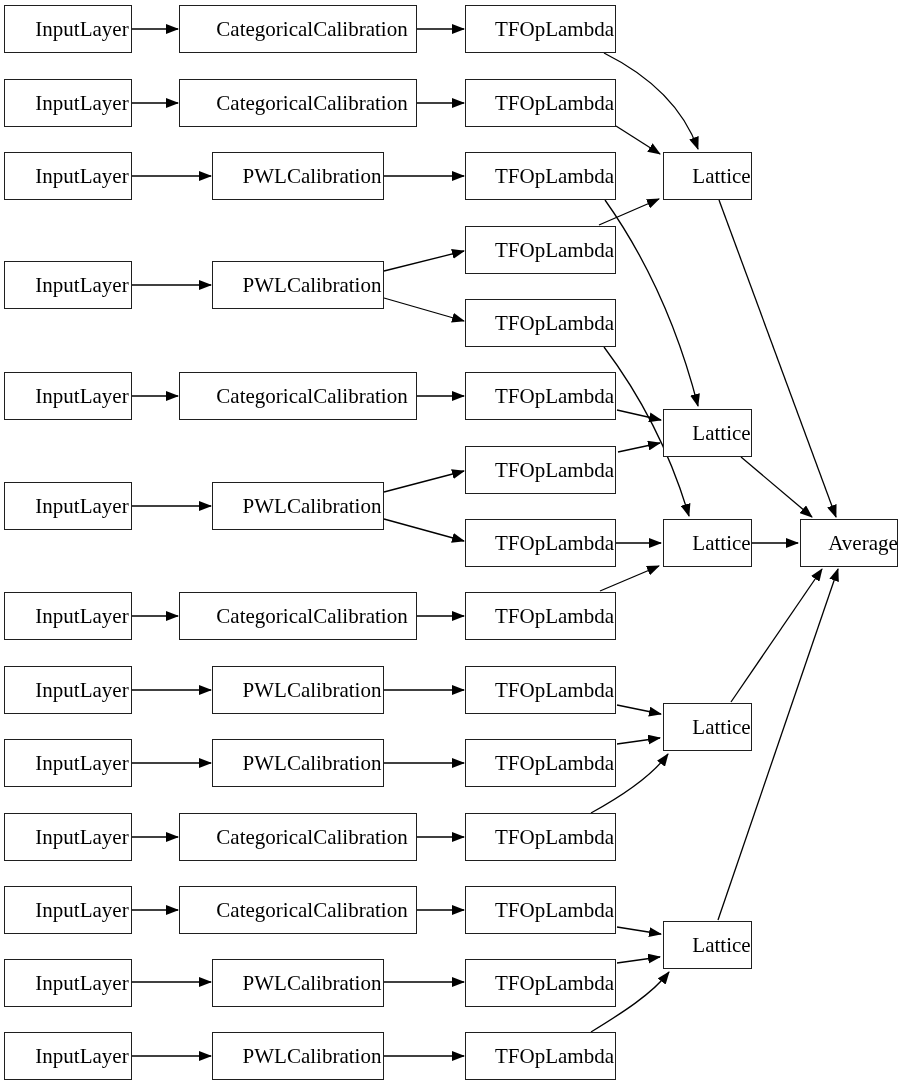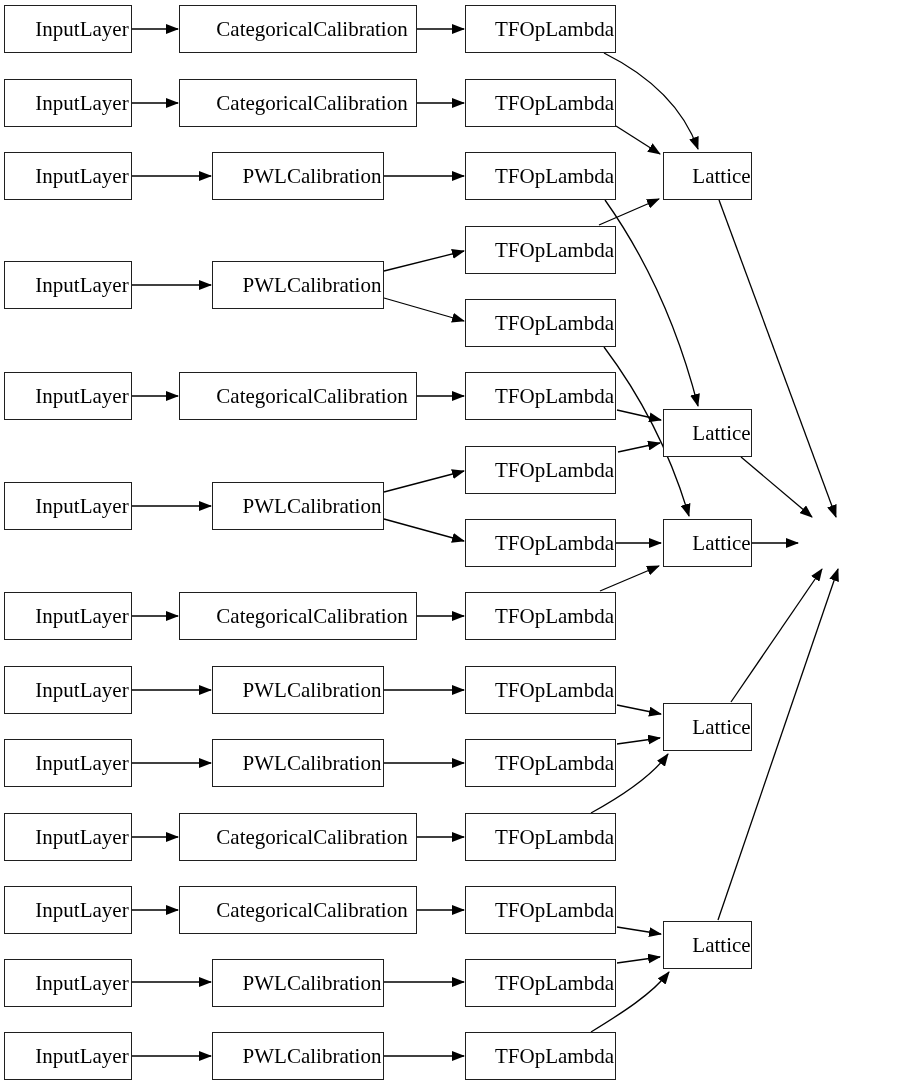--- a/index.html
+++ b/index.html
@@ -149,14 +149,15 @@
       <div class="node" style="left: 465px; top: 739px; width: 151px; height: 48px; border-color: rgb(31, 31, 31); background: rgb(255, 255, 255); color: rgb(0, 0, 0);">TFOpLambda</div>
       <div class="node" style="left: 465px; top: 813px; width: 151px; height: 48px; border-color: rgb(31, 31, 31); background: rgb(255, 255, 255); color: rgb(0, 0, 0);">TFOpLambda</div>
       <div class="node" style="left: 465px; top: 886px; width: 151px; height: 48px; border-color: rgb(31, 31, 31); background: rgb(255, 255, 255); color: rgb(0, 0, 0);">TFOpLambda</div>
       <div class="node" style="left: 465px; top: 959px; width: 151px; height: 48px; border-color: rgb(31, 31, 31); background: rgb(255, 255, 255); color: rgb(0, 0, 0);">TFOpLambda</div>
       <div class="node" style="left: 465px; top: 1032px; width: 151px; height: 48px; border-color: rgb(31, 31, 31); background: rgb(255, 255, 255); color: rgb(0, 0, 0);">TFOpLambda</div>
       <div class="node" style="left: 663px; top: 152px; width: 89px; height: 48px; border-color: rgb(31, 31, 31); background: rgb(255, 255, 255); color: rgb(0, 0, 0);">Lattice</div>
       <div class="node" style="left: 663px; top: 409px; width: 89px; height: 48px; border-color: rgb(31, 31, 31); background: rgb(255, 255, 255); color: rgb(0, 0, 0);">Lattice</div>
       <div class="node" style="left: 663px; top: 519px; width: 89px; height: 48px; border-color: rgb(31, 31, 31); background: rgb(255, 255, 255); color: rgb(0, 0, 0);">Lattice</div>
       <div class="node" style="left: 663px; top: 703px; width: 89px; height: 48px; border-color: rgb(31, 31, 31); background: rgb(255, 255, 255); color: rgb(0, 0, 0);">Lattice</div>
       <div class="node" style="left: 663px; top: 921px; width: 89px; height: 48px; border-color: rgb(31, 31, 31); background: rgb(255, 255, 255); color: rgb(0, 0, 0);">Lattice</div>
+      <div class="node" style="left: 800px; top: 519px; width: 98px; height: 48px; border-color: rgb(31, 31, 31); background: rgb(255, 255, 255); color: rgb(0, 0, 0);">Average</div>
     </div>
 </div>
 
 </body></html>

